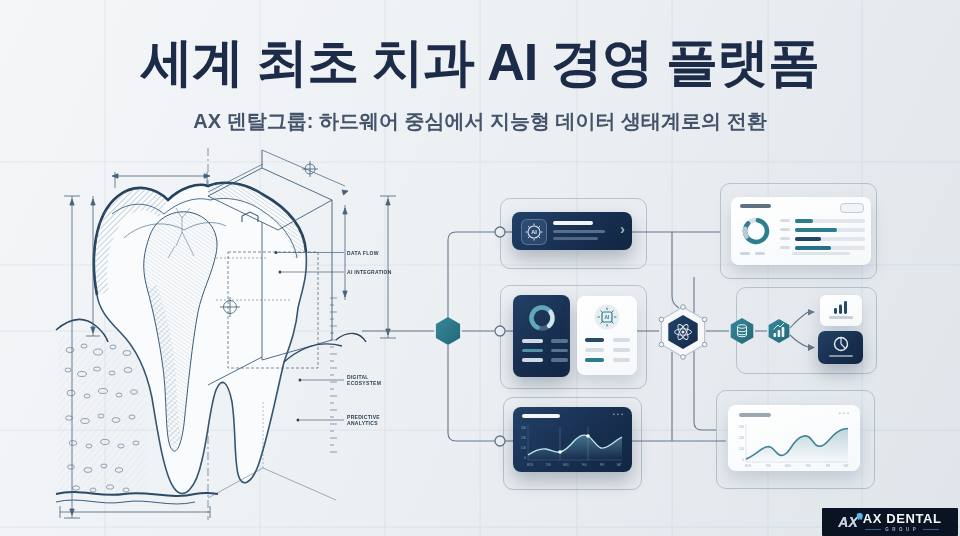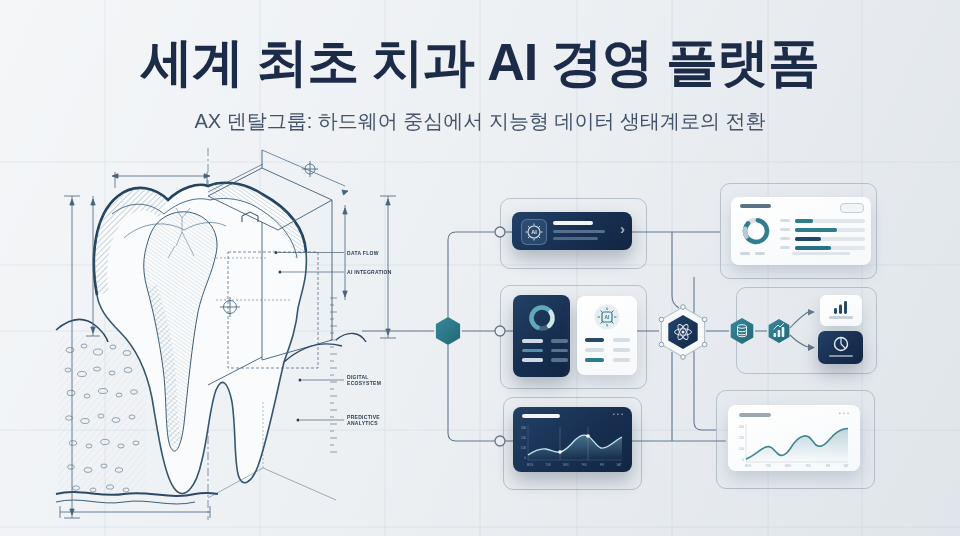--- a/index.html
+++ b/index.html
@@ -8,21 +8,21 @@
     background:linear-gradient(115deg,#f4f6f8 0%,#eef1f4 40%,#e7ebef 70%,#dfe5ea 100%);
     font-family:"Liberation Sans","DejaVu Sans",sans-serif;
   }
   .hdr{position:absolute;left:0;top:0;width:100%;text-align:center;}
   .title{
     position:absolute;left:0;top:28px;width:100%;text-align:center;
     font-size:52px;font-weight:900;letter-spacing:-1px;color:#1c2b47;
   }
   .subtitle{
     position:absolute;left:0;top:108px;width:100%;text-align:center;
-    font-size:20px;font-weight:400;color:#42536a;
+    font-size:20px;font-weight:700;color:#42536a;
   }
   .scene{position:absolute;left:0;top:0;}
   .container-box{
     position:absolute;border:1px solid rgba(130,148,165,.48);border-radius:10px;
     background:transparent;
   }
   .card{position:absolute;border-radius:8px;}
   .card.navy{
     background:linear-gradient(140deg,#224166 0%,#182f51 55%,#122643 100%);
     box-shadow:0 9px 18px rgba(20,40,65,.28);
@@ -587,14 +587,30 @@
         <text x="14" y="48">MON</text>
         <text x="34" y="48">TUE</text>
         <text x="54" y="48">WED</text>
         <text x="74" y="48">THU</text>
         <text x="94" y="48">FRI</text>
         <text x="112" y="48">SAT</text>
       </g>
     </svg>
   </div>
 
+  <div class="logo">
+    <div class="logo-mark">
+      <span>AX</span>
+      <svg class="logo-tooth" width="10" height="10" viewBox="0 0 10 10">
+        <path d="M2,2 C3.2,0.6 6.4,0.6 7.4,2.2 C8.2,3.5 7.6,5.4 6.8,7.2 C6.3,8.3 5.4,8.3 5.3,7.1 C5.2,6.2 4.6,6.2 4.4,7.1 C4.1,8.3 3.2,8.3 2.8,7.1 C2.2,5.4 1.2,3.3 2,2 Z" fill="#58b7e8"></path>
+      </svg>
+    </div>
+    <div class="logo-text">
+      <div class="logo-name">AX DENTAL</div>
+      <div class="logo-grp">
+        <div class="rule"></div>
+        <div class="logo-group">GROUP</div>
+        <div class="rule"></div>
+      </div>
+    </div>
+  </div>
 
 </div>
 
 </body></html>

